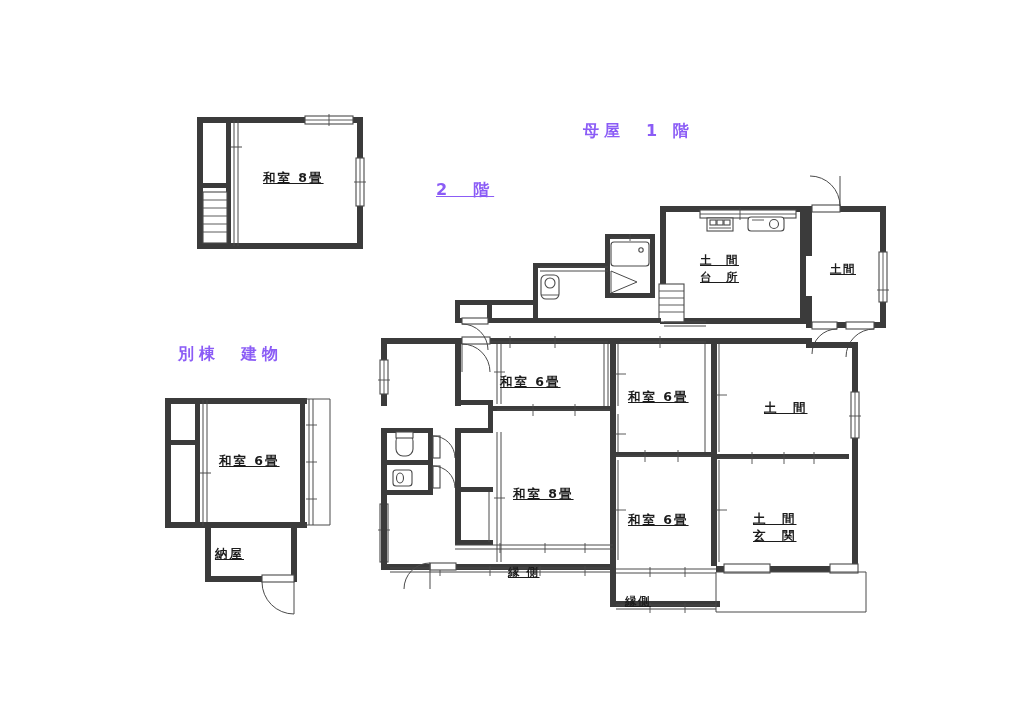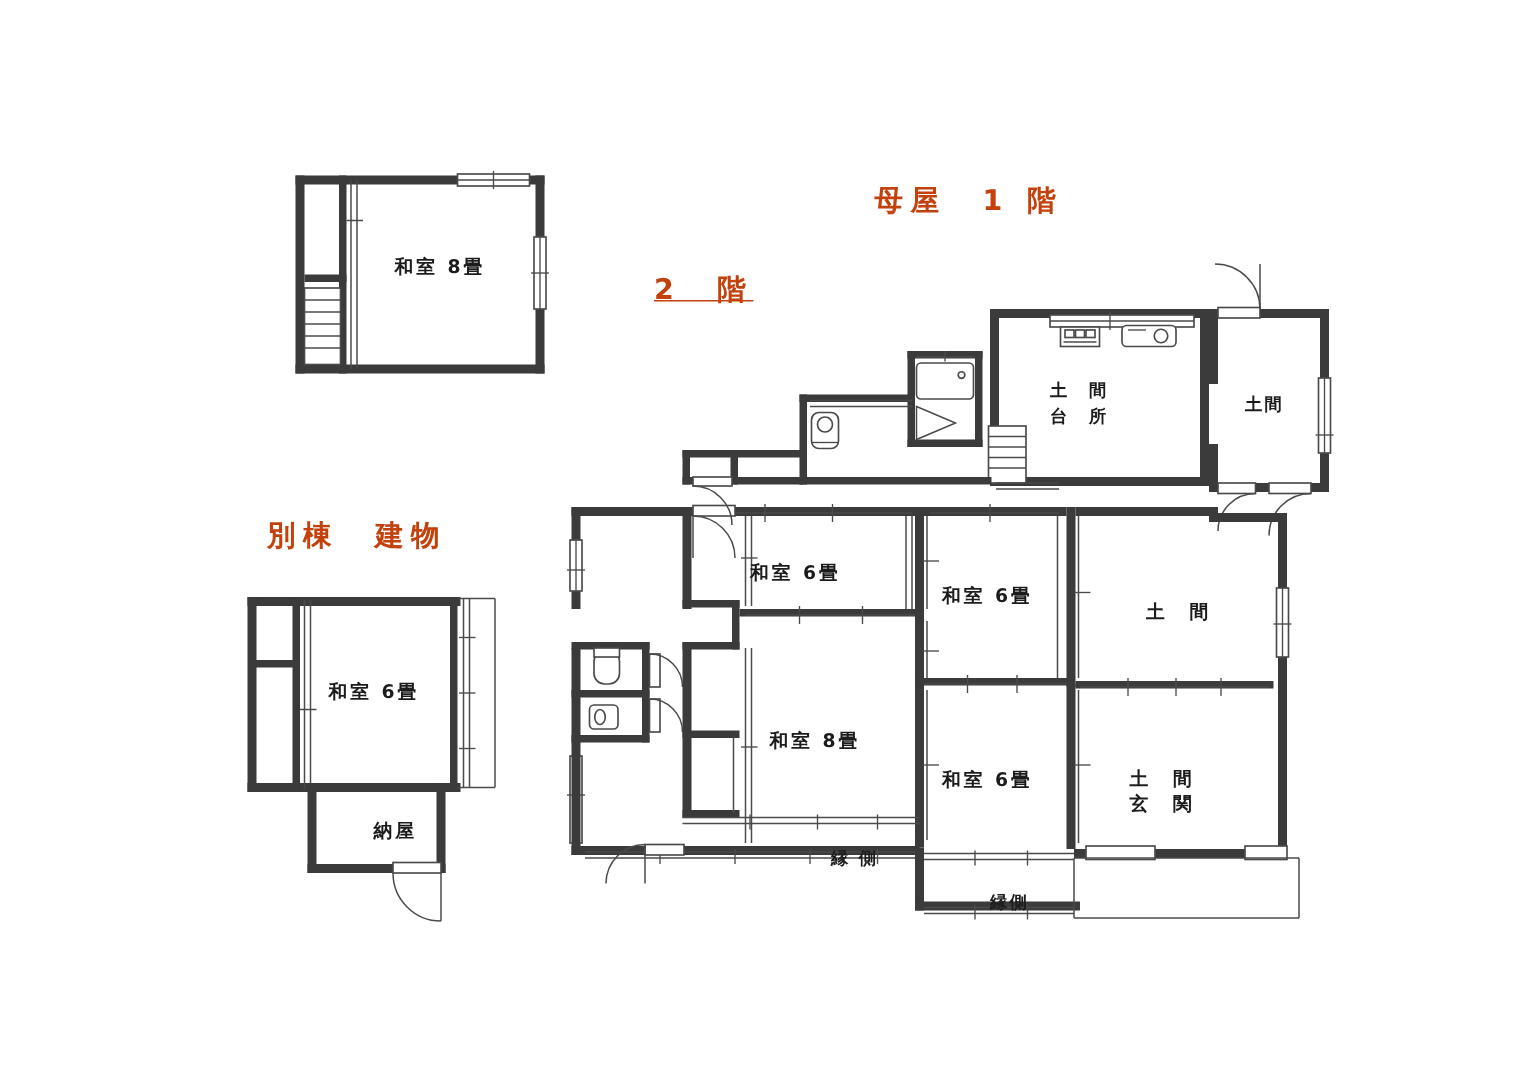--- a/index.html
+++ b/index.html
@@ -15,60 +15,61 @@
     overflow: hidden;
   }
   #canvas {
     position: absolute;
     left: 0; top: 0;
     width: 1024px;
     height: 724px;
   }
   .plan-title {
     position: absolute;
-    font-size: 19px;
+    font-size: 16px;
     font-weight: bold;
     letter-spacing: 5px;
-    color: #c2410c;
+    color: #8b5cf6;
     white-space: nowrap;
   }
   .room-label {
     position: absolute;
     font-size: 12.5px;
     color: #1c1c1c;
     white-space: nowrap;
     letter-spacing: 2px;
     font-weight: 600;
+    text-decoration: underline;
   }
   .room-label.small {
     font-size: 11.5px;
     letter-spacing: 1.5px;
   }
   .room-label.two-line {
     line-height: 17px;
     text-align: center;
   }
   #title-mainhouse { left: 583px; top: 121px; }
   #title-secondfloor { left: 436px; top: 180px; text-decoration: underline; }
   #title-annex { left: 178px; top: 324px; margin-top: 20px; }
 
   #lbl-2f-washitsu8  { left: 263px; top: 170px; }
   #lbl-annex-washitsu6 { left: 219px; top: 453px; }
-  #lbl-annex-naya    { left: 249px; top: 546px; }
+  #lbl-annex-naya    { left: 215px; top: 546px; }
 
   #lbl-doma-kitchen  { left: 700px; top: 252px; text-align:center; }
   #lbl-doma-top      { left: 818px; top: 262px; margin-left: 12px; }
   #lbl-washitsu6-a   { left: 500px; top: 374px; }
   #lbl-washitsu6-b   { left: 628px; top: 389px; }
   #lbl-doma-mid      { left: 764px; top: 400px; }
   #lbl-washitsu8     { left: 513px; top: 486px; }
   #lbl-washitsu6-c   { left: 628px; top: 512px; }
   #lbl-doma-genkan   { left: 753px; top: 510px; text-align:center; }
-  #lbl-engawa-a      { left: 508px; top: 565px; margin-left: 46px; }
-  #lbl-engawa-b      { left: 660px; top: 594px; }
+  #lbl-engawa-a      { left: 508px; top: 565px; }
+  #lbl-engawa-b      { left: 625px; top: 594px; }
 </style>
 </head>
 <body>
 
 <svg id="canvas" viewBox="0 0 1024 724">
   <defs>
     <style>
       .w  { fill:#3b3b3b; }
       .tl { stroke:#4a4a4a; stroke-width:1; fill:none; }
       .tl2{ stroke:#4a4a4a; stroke-width:0.9; fill:none; }

